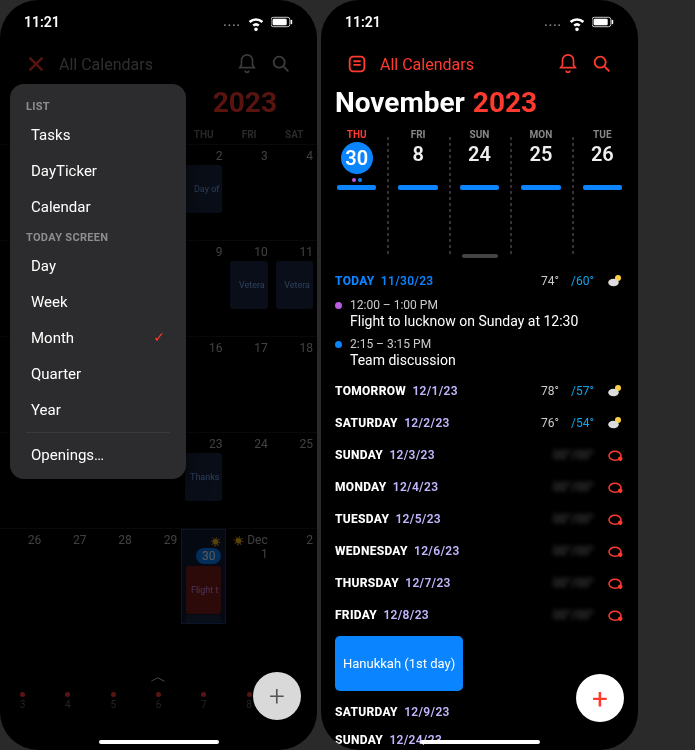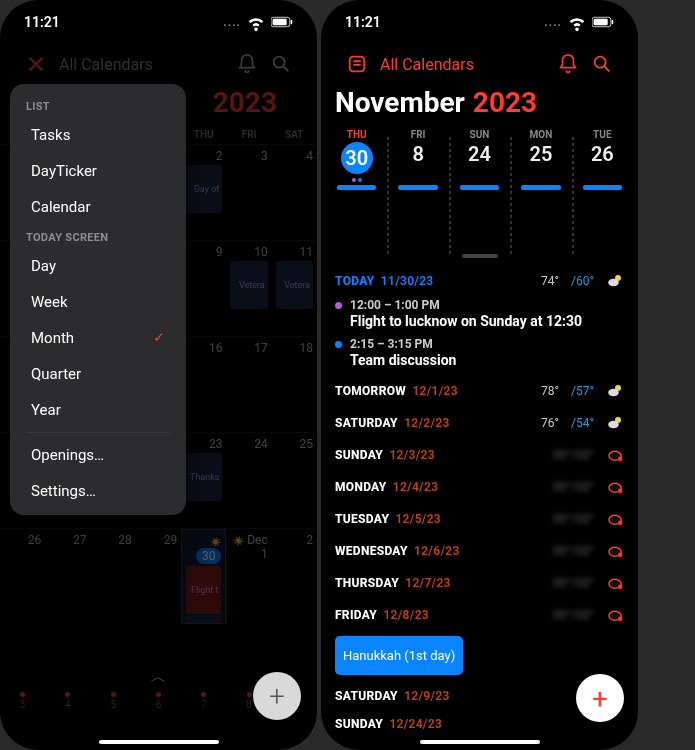--- a/index.html
+++ b/index.html
@@ -48,32 +48,32 @@
   .ticker .dow { color:#888; font-size:10px; font-weight:700; }
   .ticker .dnum { color:#eee; font-size:20px; font-weight:600; margin-top:2px; }
   .ticker.today .dnum { background:#0a84ff; color:#fff; border-radius:50%; width:32px; height:32px; display:inline-flex; align-items:center; justify-content:center; margin-top:2px;}
   .ticker.today .dow { color:#ff3b30; }
   .ticker .bar { position:absolute; top: 56px; left:8px; right:8px; height:5px; background:#0a84ff; border-radius:2px; }
   .ticker .squiggle { position:absolute; top:8px; bottom:0; left:-3px; width:2px; background:repeating-linear-gradient(0deg,#333,#333 3px,transparent 3px,transparent 6px); }
   .ticker-handle { position:absolute; bottom:2px; left:50%; transform:translateX(-50%); width:36px; height:4px; border-radius:2px; background:#444; }
   .agenda { flex:1; overflow:hidden; padding: 4px 0 0 0; }
   .agenda-day { padding: 8px 14px 6px; display:flex; align-items:center; justify-content:space-between; }
   .agenda-day .label { font-size: 12px; font-weight: 800; color:#fff; letter-spacing: .3px; }
-  .agenda-day .label .date { color:#c2410c; font-weight:600; margin-left:3px; }
+  .agenda-day .label .date { color:#c4b5fd; font-weight:600; margin-left:3px; }
   .agenda-day.today .label .word { color:#0a84ff; }
   .agenda-day.today .label .date { color:#0a84ff; }
   .agenda-day .wx { font-size:12px; color:#ccc; display:flex; align-items:center; gap:12px; }
   .agenda-day .wx .lo { color:#0ea5e9; }
   .wx-icon { width:18px; height:18px; }
-  .event { padding: 2px 14px 6px 14px; font-weight: bold; }
+  .event { padding: 2px 14px 6px 14px; }
   .event .row1 { display:flex; align-items:center; gap:8px; font-size:12px; color:#ccc; }
   .edot { width:7px; height:7px; border-radius:50%; }
   .edot.purple{ background:#bb5ae0;} .edot.blue{background:#0a84ff;}
   .event .title { color:#fff; font-size:14px; padding-left:15px; margin-top:1px; }
-  .holiday { margin: 6px 14px; background:#0a84ff; color:#fff; border-radius:5px; padding:12px 8px; font-size:13px; display:inline-block; }
+  .holiday { margin: 6px 14px; background:#0a84ff; color:#fff; border-radius:5px; padding:20px 8px; font-size:13px; display:inline-block; }
   .blur-temp { color:#555; font-size:12px; filter: blur(2px); }
   .fab-right { position:absolute; right:14px; bottom:28px; width:48px; height:48px; border-radius:50%; background:#fff; color:#ff3b30; display:flex; align-items:center; justify-content:center; font-size:28px; font-weight:400; box-shadow:0 3px 10px rgba(0,0,0,.5); }
   .small-dot { width:4px; height:4px; border-radius:50%; display:inline-block; margin-top:2px; }
   .mini-dots { display:flex; gap:2px; justify-content:center; margin-top:2px; }
 </style>
 </head>
 <body>
 
 <div class="phone">
   <div class="status-bar">
@@ -315,23 +315,20 @@
           <div class="pop-item">
             <span>Quarter</span>
           </div>
           <div class="pop-item">
             <span>Year</span>
           </div>
         </div>
       <div class="pop-sep"></div>
       <div class="pop-item">
           <span>Openings…</span>
-        </div>
-      <div class="pop-item">
-          <span>Settings…</span>
         </div>
     </div>
   </div>
   <div class="home-indicator"></div>
 </div>
 
 <div class="phone">
   <div class="status-bar">
     <span>11:21</span>
     <span class="status-right">

